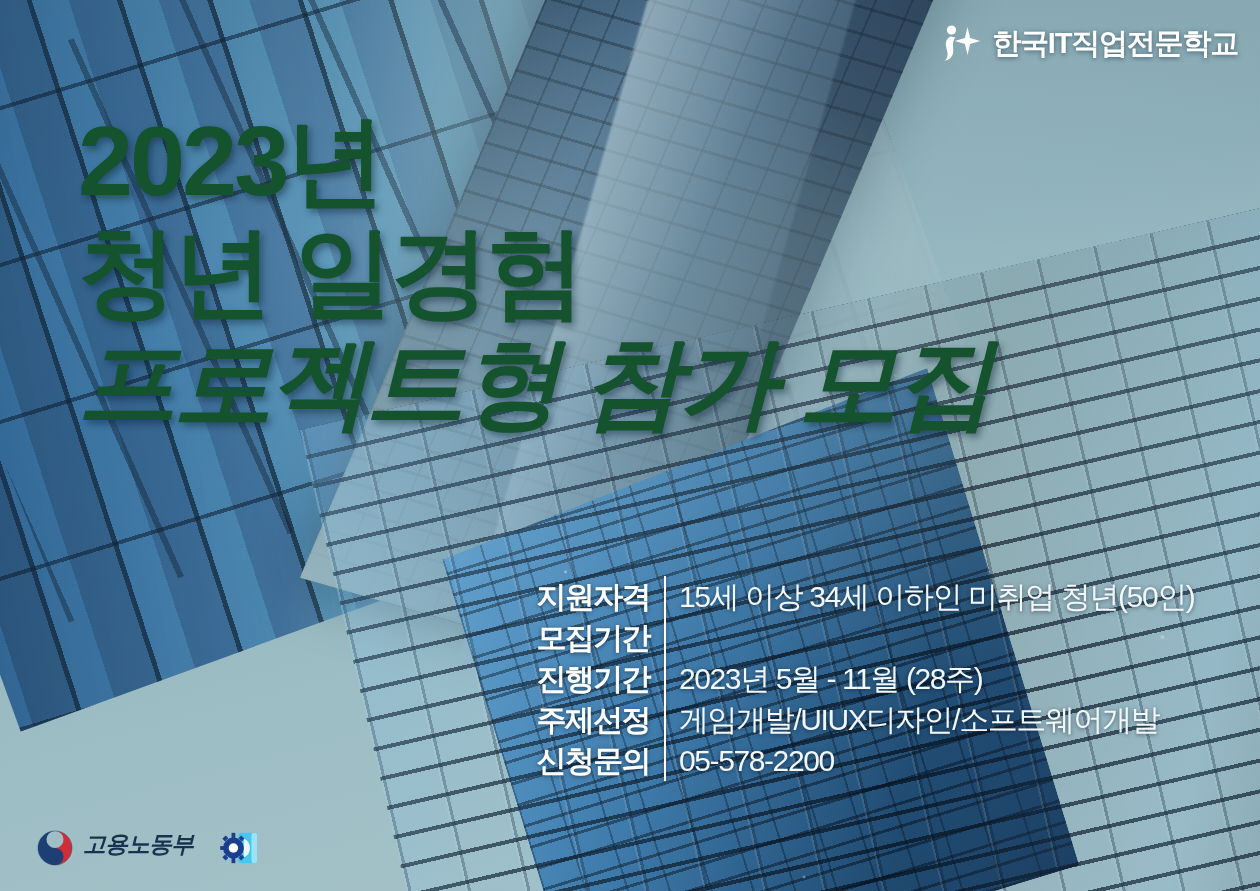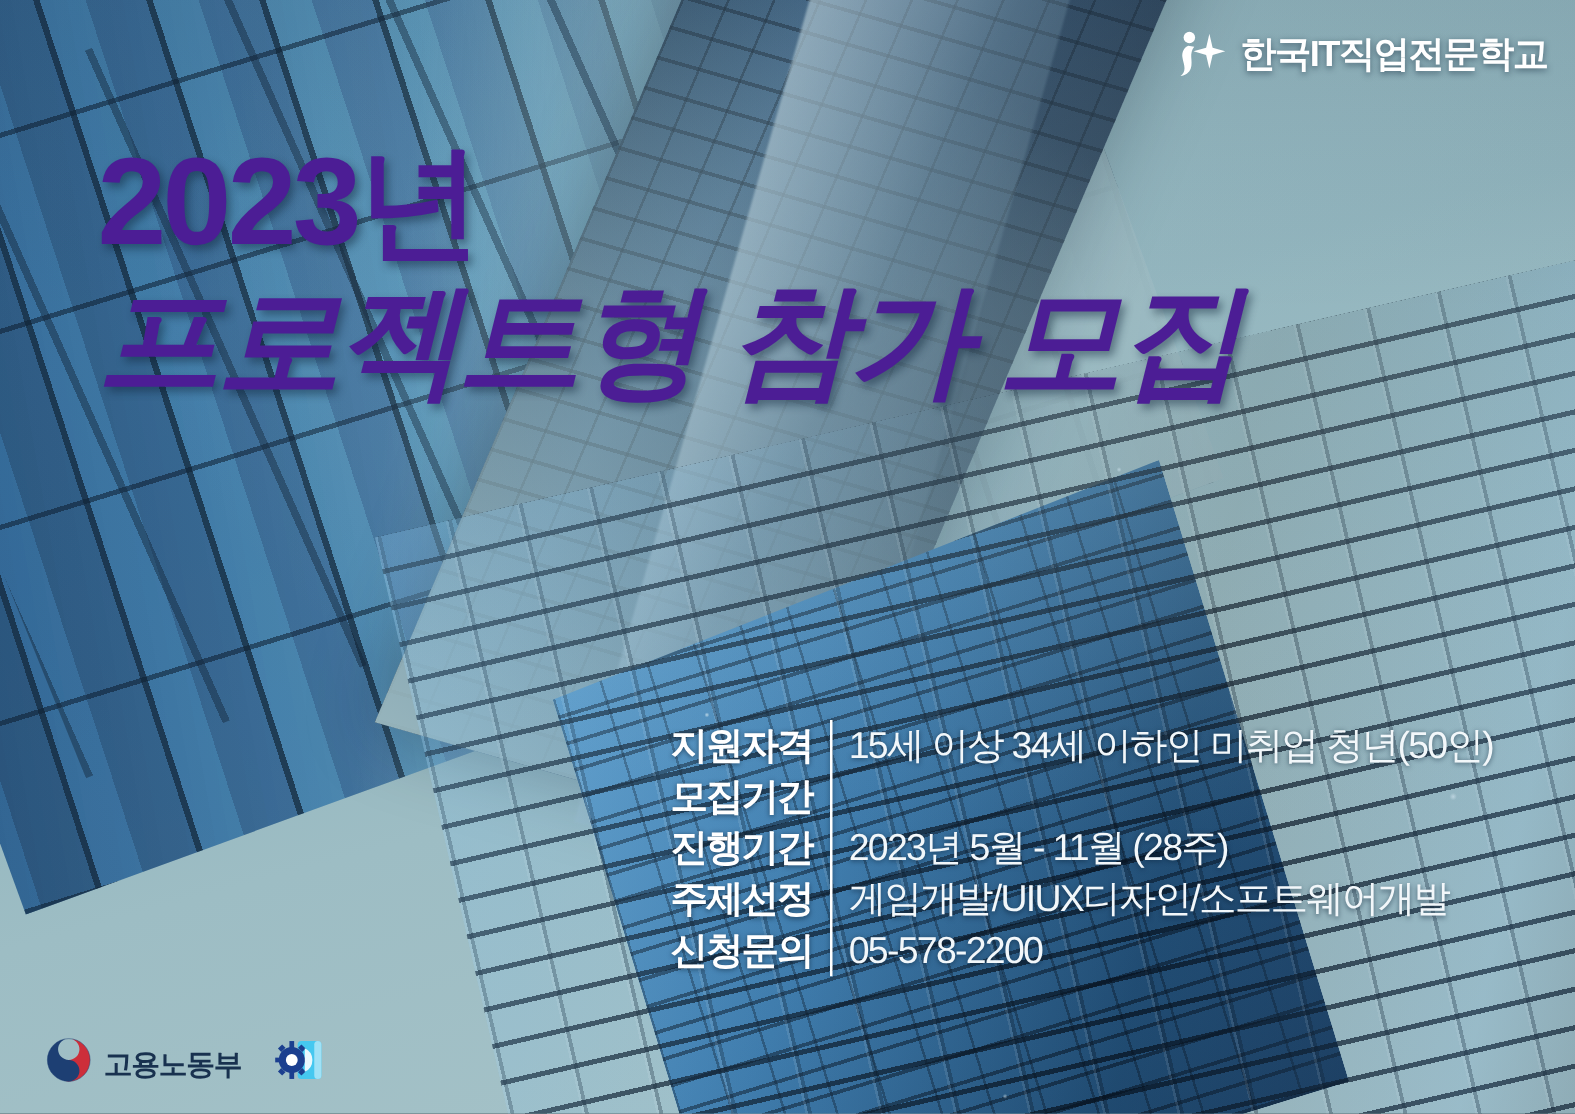--- a/index.html
+++ b/index.html
@@ -189,21 +189,21 @@
     font-weight:700;
     letter-spacing:-1.2px;
     white-space:nowrap;
     text-shadow: 0 1px 5px rgba(10,30,50,.55);
   }
 
   
   .headline {
     position:absolute;
     left: 78px; top: 112px;
-    color:#4c1d95;
+    color:#14532d;
     font-weight:700;
     letter-spacing:-3px;
     line-height:.98;
     text-shadow: 3px 4px 7px rgba(12,34,54,.45);
   }
   .hl-line { display:block; white-space:nowrap; }
   .hl-1 { font-size:99px; }
   .hl-2 { font-size:99px; margin-top:14px; }
   .hl-3 { font-size:99px; margin-top:14px;font-style:italic; }
 
@@ -249,21 +249,21 @@
     justify-self:center;
     box-shadow: 0 0 4px rgba(8,28,48,.5);
   }
 
   
   .partners {
     position:absolute;
     left: 36px; bottom: 24px;
     display:flex; align-items:center; gap:26px;
   }
-  .partner { display:flex; align-items:flex-end; gap:9px; }
+  .partner { display:flex; align-items:flex-start; gap:9px;font-style:italic; }
   .partner-text {
     color:#18314f;
     font-size:23px;
     font-weight:700;
     letter-spacing:-1px;
     white-space:nowrap;
   }
   .taegeuk { width:38px; height:38px; display:block; }
   .kcci { width:44px; height:36px; display:block; }
 </style>
@@ -307,20 +307,21 @@
       <svg class="brand-mark" viewBox="0 0 44 44">
         <circle cx="13.5" cy="8" r="4.6" fill="#ffffff"></circle>
         <path d="M12.6 14.5 C9.2 16 7.4 19.6 7.9 23.6 C8.3 27.1 9.6 29.4 9.6 32.6 C9.6 35.4 8.4 37.4 6.4 38.8 C10.2 38.4 13.4 36.2 14.6 32.8 C15.6 29.9 15.2 26.6 15.0 23.8 C14.8 20.8 15.4 17.6 17.4 15.4 Z" fill="#ffffff"></path>
         <path d="M29.5 5 L32.1 16.1 L42.2 19.0 L32.1 21.9 L29.5 33.0 L26.9 21.9 L16.8 19.0 L26.9 16.1 Z" fill="#ffffff"></path>
       </svg>
       <span class="brand-name">한국IT직업전문학교</span>
     </div>
 
     <div class="headline">
       <span class="hl-line hl-1">2023년</span>
+      <span class="hl-line hl-2">청년 일경험</span>
       <span class="hl-line hl-3">프로젝트형 참가 모집</span>
     </div>
 
     <div class="info">
       <div class="info-divider"></div>
 
       <div class="info-label">지원자격</div>
       <div class="info-value">15세 이상 34세 이하인 미취업 청년(50인)</div>
 
       <div class="info-label">모집기간</div>

